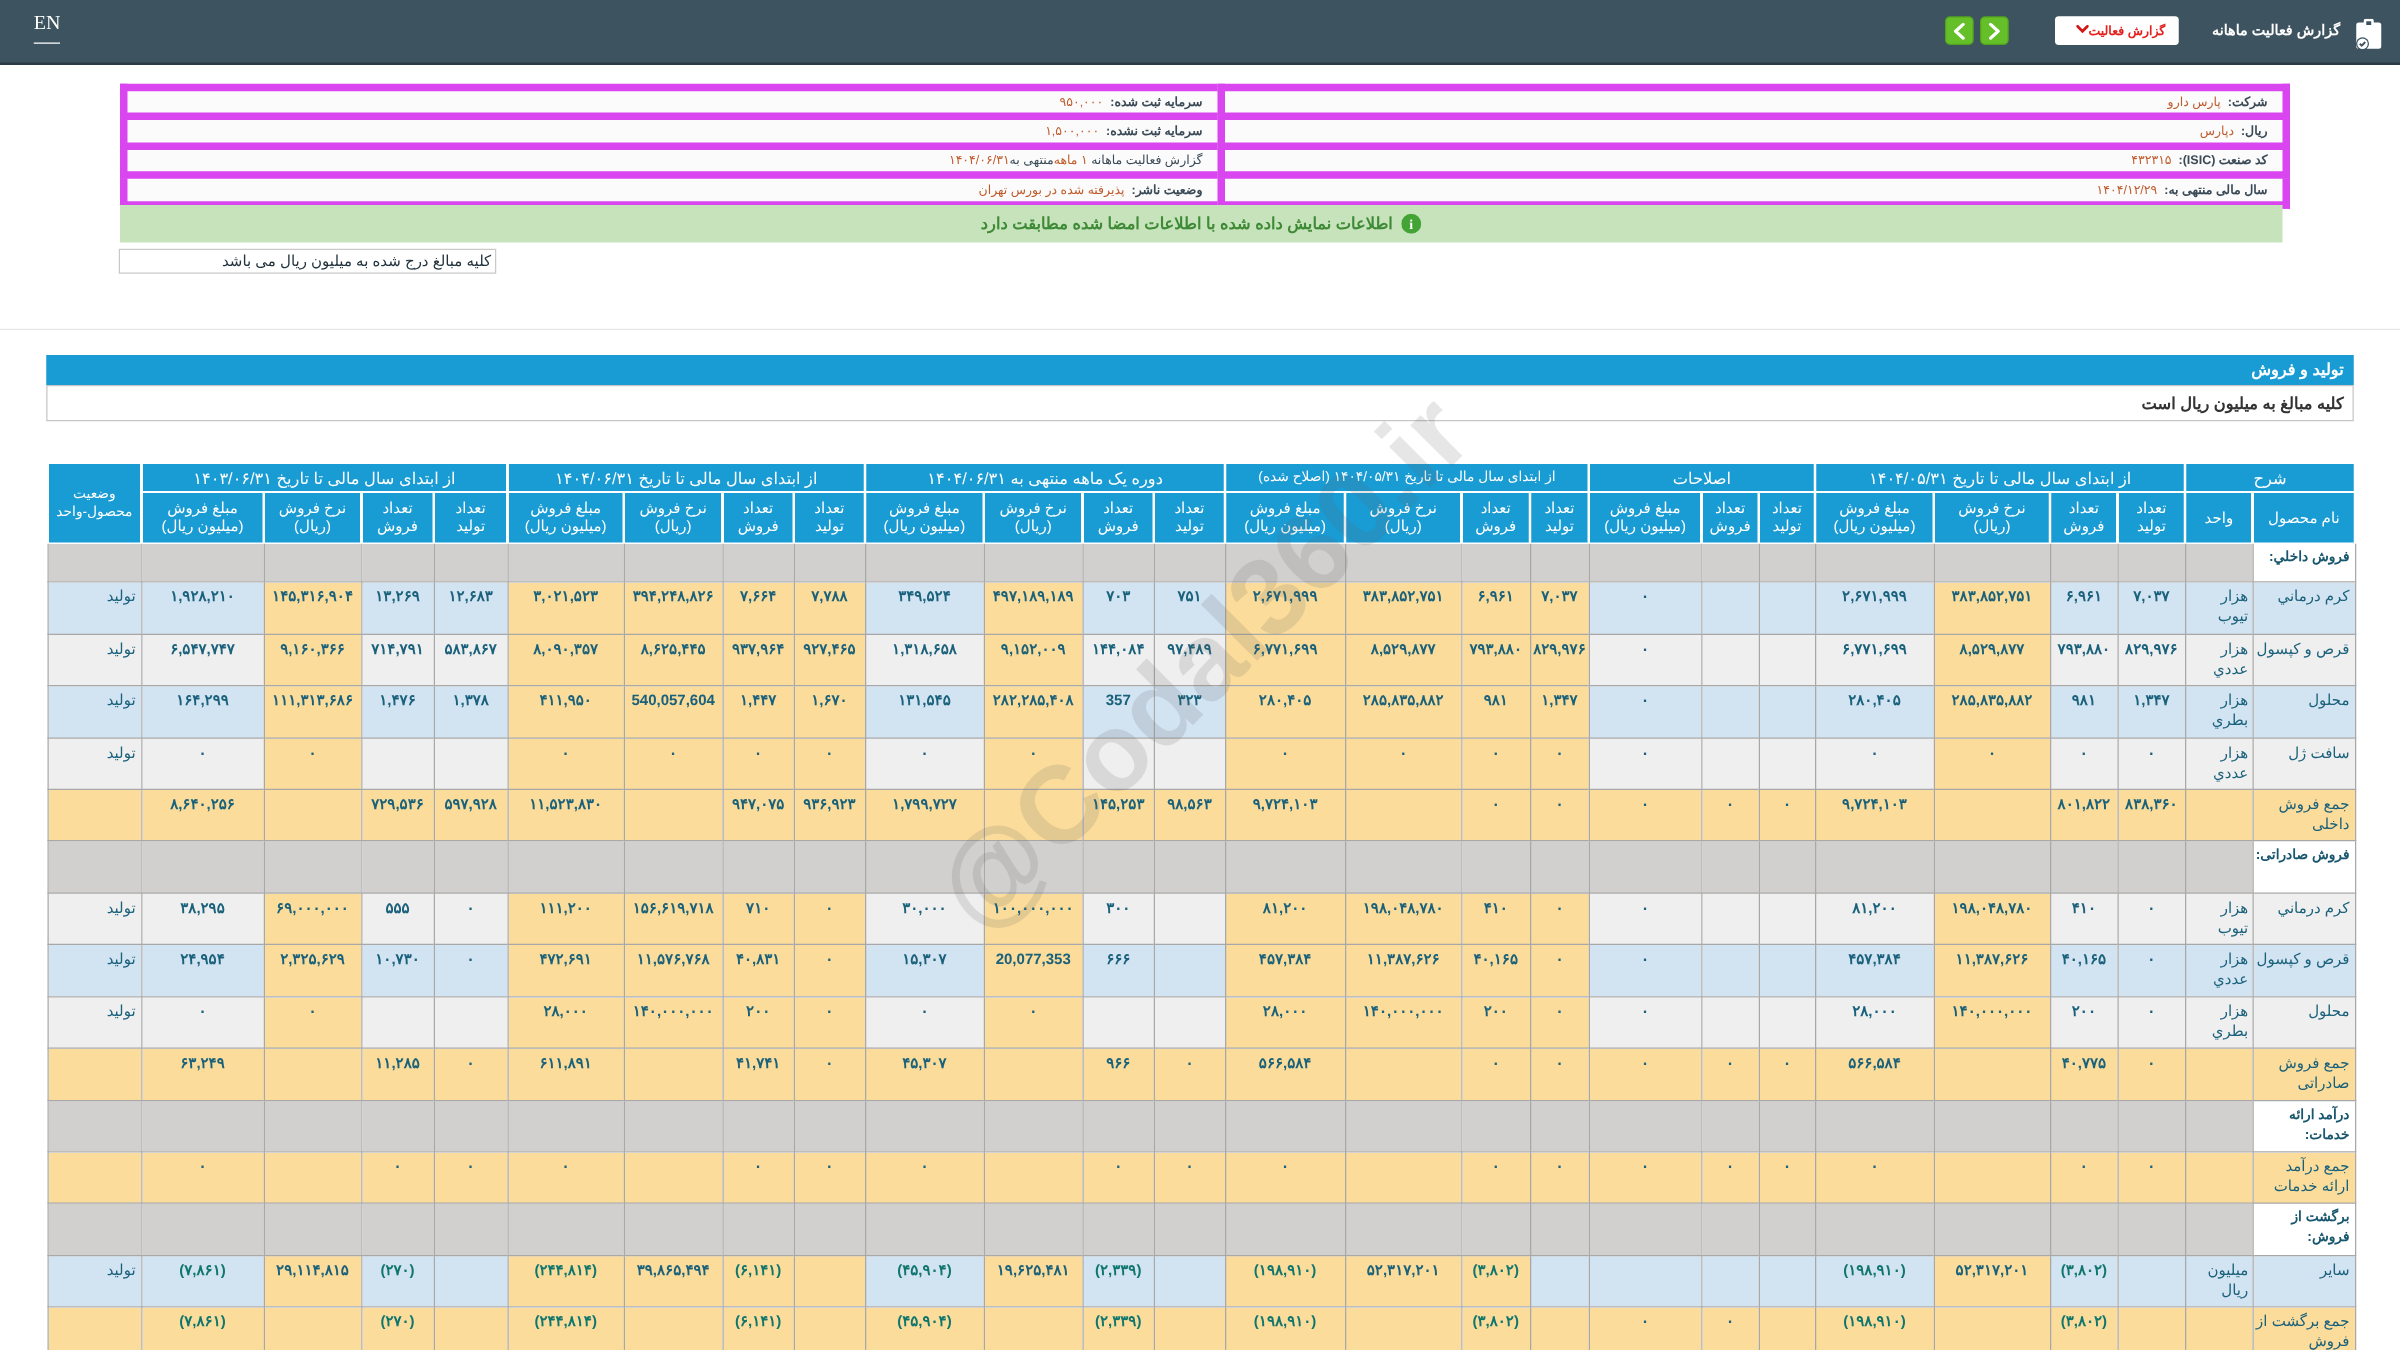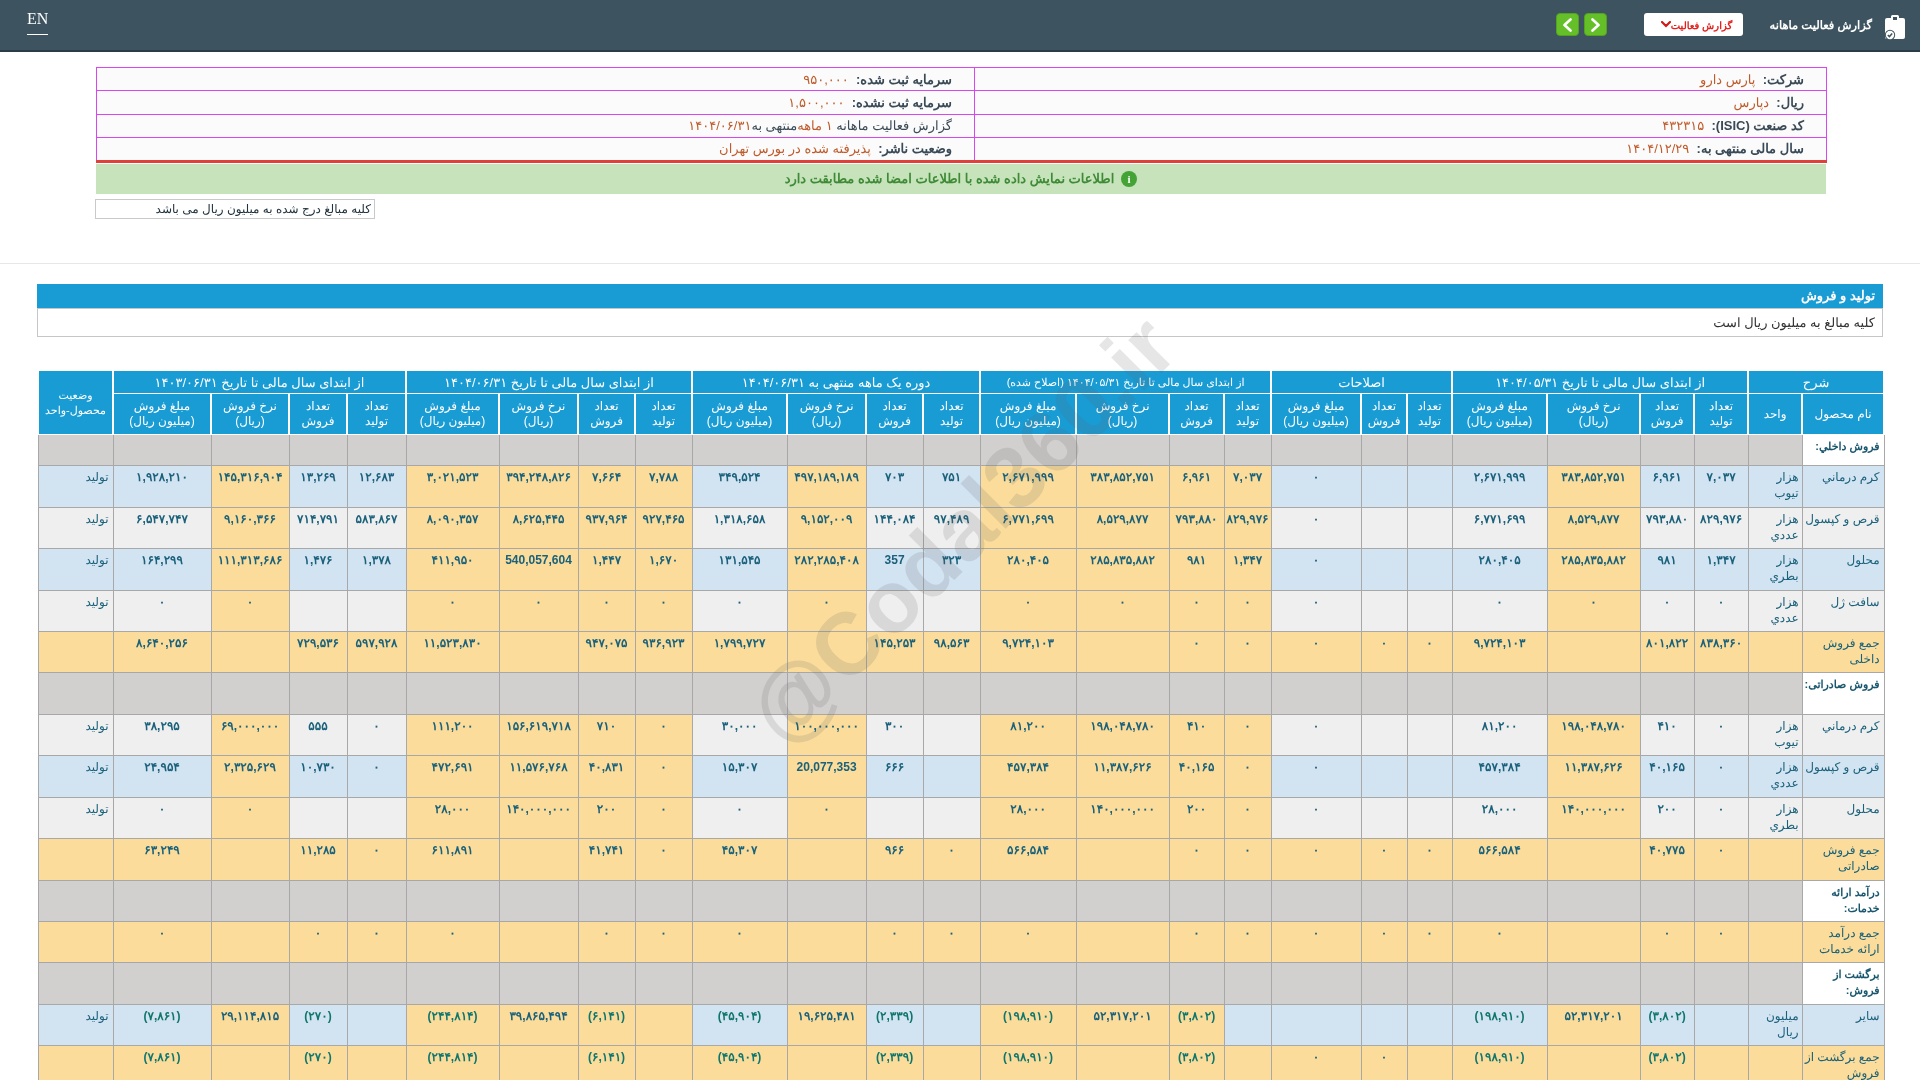--- a/index.html
+++ b/index.html
@@ -8,32 +8,32 @@
 .topbar{position:absolute;left:0;top:0;width:1920px;height:52px;background:#3d5460;border-bottom:2px solid #2c3c46}
 .en{position:absolute;left:27px;top:11px;color:#fff;font-family:Liberation Serif, serif;font-size:16px;border-bottom:1px solid #fff;padding-bottom:7px;line-height:1}
 .ticon{position:absolute;right:14px;top:15px}
 .ttitle{position:absolute;right:48px;top:17px;color:#fff;font-size:11.5px;font-weight:bold;line-height:1.5;white-space:nowrap}
 .drop{position:absolute;right:177px;top:13px;width:99px;height:23px;background:#fff;border-radius:3px;color:#e3201d;font-size:10px;font-weight:bold;line-height:23px;white-space:nowrap;text-align:center;padding-left:2px}
 .drop .chev{display:inline-block;margin-left:4px;vertical-align:1px}
 .gbtn{position:absolute;top:13px;width:23px;height:23px;background:#65bf29;border:1px solid #54a31c;border-radius:4px;text-align:center}
 .gbtn svg{margin-top:4px}
 
 .info{position:absolute;left:96px;top:67px;width:1730px;border-collapse:collapse;background:#fbfbfb;border:1px solid #dcdcdc;border-bottom:3px solid #e0403a;table-layout:fixed}
-.info td{height:23.4px;border:1px solid #d946ef;font-size:13px;color:#3a4a57;padding:0 22px;vertical-align:middle}
+.info td{height:23.4px;border:6px solid #d946ef;font-size:10px;color:#3a4a57;padding:0 12px;vertical-align:middle}
 .info b{font-weight:bold;color:#3a4a57}
 .info .v{color:#bf5b2b}
 
 .gbar{position:absolute;left:96px;top:164px;width:1730px;height:30px;background:#c6e3bb;text-align:center;font-size:13px;font-weight:bold;color:#3f8a36;line-height:30px}
 .gbar .ic{display:inline-block;vertical-align:-4px;margin-left:7px}
 
-.wbox{position:absolute;left:95px;top:199px;width:280px;height:20px;background:#fff;border:1px solid #c9c9c9;font-size:12px;color:#22333e;line-height:19px;padding-right:3px}
+.wbox{position:absolute;left:95px;top:199px;width:302px;height:20px;background:#fff;border:1px solid #c9c9c9;font-size:12px;color:#22333e;line-height:19px;padding-right:3px}
 .hline{position:absolute;left:0;top:263px;width:1920px;height:1px;background:#e7e7e7}
 
 .bluebar{position:absolute;left:37px;top:284px;width:1846px;height:24px;background:#199bd4;color:#fff;font-weight:bold;font-size:13px;line-height:24px;padding-right:8px}
-.noterow{position:absolute;left:37px;top:308px;width:1846px;height:29px;background:#fff;border:1px solid #c6c6c6;color:#333;font-weight:normal;font-size:13px;line-height:27px;padding-right:7px}
+.noterow{position:absolute;left:37px;top:308px;width:1846px;height:29px;background:#fff;border:1px solid #c6c6c6;color:#333;font-weight:bold;font-size:13px;line-height:27px;padding-right:7px}
 
 .wm{position:absolute;left:607px;top:479px;width:710px;text-align:center;direction:ltr;transform:rotate(-45deg);font-size:88px;font-weight:bold;color:rgba(100,100,100,0.16);z-index:9;white-space:nowrap;letter-spacing:0}
 
 .mt{position:absolute;left:37px;top:370px;width:1846px;border-collapse:collapse;table-layout:fixed;z-index:2}
 .mt th{background:#199bd4;color:#fff;font-weight:normal;font-size:12px;border:2px solid #fff;border-top-width:1px;border-bottom-width:1px;padding:0;vertical-align:middle;line-height:15px;white-space:nowrap;overflow:hidden}
 .mt .h1 th{font-size:13px}
 .mt td{border:1px solid #a8a8a8;font-size:12px;font-weight:bold;color:#1a617b;vertical-align:top;padding:3px 1px 0 1px;text-align:center;line-height:17px;overflow:hidden;white-space:nowrap}
 .mt .name{text-align:right;padding-right:4px;font-size:12px;font-weight:normal;white-space:normal;line-height:16px}
 .mt .unit{text-align:right;padding-right:3px;font-size:12px;font-weight:normal;white-space:normal;line-height:16px}
 .mt .st{text-align:right;padding-right:4px;font-weight:normal}

